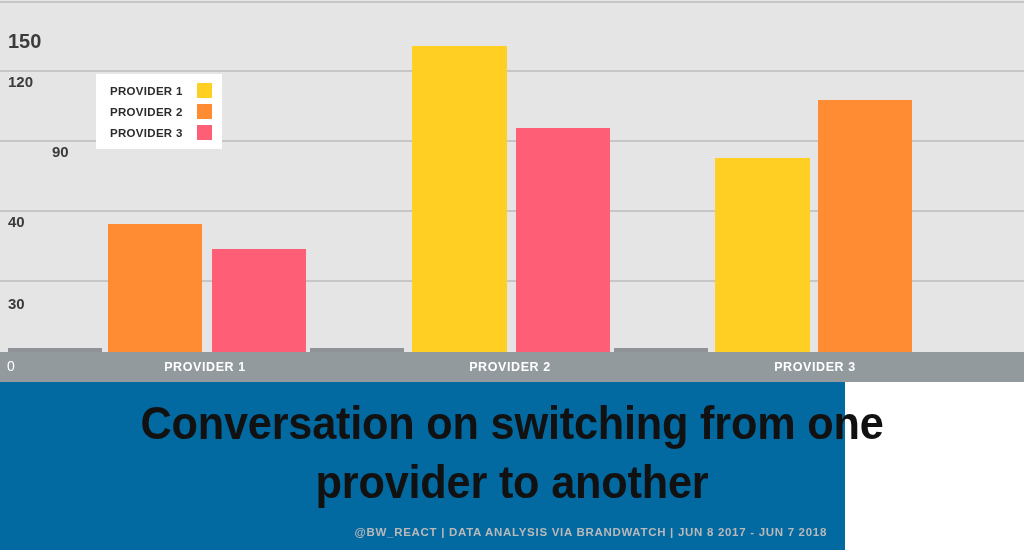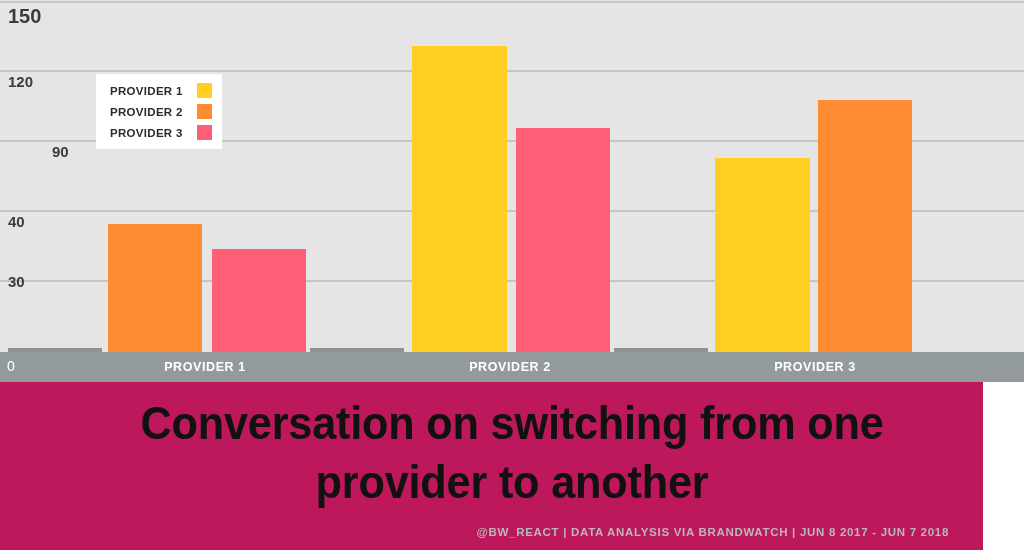--- a/index.html
+++ b/index.html
@@ -40,20 +40,21 @@
     position: absolute;
     left: 8px;
     font-size: 15px;
     font-weight: bold;
     color: #3b3b3b;
     letter-spacing: 0px;
     line-height: 1;
   }
   .ytick.big {
     font-size: 20px;
+    margin-top: 25px;
   }
 
   
   .bars {
     position: absolute;
     left: 0;
     top: 0;
     width: 1024px;
     height: 352px;
   }
@@ -125,42 +126,42 @@
     letter-spacing: 0.6px;
     text-align: center;
     white-space: nowrap;
   }
 
   
   .caption {
     position: absolute;
     left: 0;
     top: 382px;
-    width: 983px;
+    width: 845px;
     height: 168px;
-    background: #be185d;
+    background: #0369a1;
   }
   .title {
     position: absolute;
     left: 60px;
     top: 12px;
     width: 904px;
     text-align: center;
     font-size: 46px;
     font-weight: bold;
     line-height: 1.28;
     color: #111111;
     font-family: "Liberation Sans Narrow", "Liberation Sans", sans-serif;
     transform: scaleX(0.94);
     transform-origin: center top;
     letter-spacing: -0.2px;
   }
   .attrib {
     position: absolute;
-    right: 34px;
+    right: 18px;
     bottom: 12px;
     font-size: 11.5px;
     font-weight: bold;
     color: #b9b9b9;
     letter-spacing: 0.7px;
     white-space: nowrap;
   }
 </style>
 </head>
 <body>
@@ -172,21 +173,21 @@
     <div class="gridline" style="top:1px;"></div>
     <div class="gridline" style="top:70px;"></div>
     <div class="gridline" style="top:140px;"></div>
     <div class="gridline" style="top:210px;"></div>
     <div class="gridline" style="top:280px;"></div>
 
     <div class="ytick big" style="top:6px;">150</div>
     <div class="ytick" style="top:74px;">120</div>
     <div class="ytick" style="top:144px;margin-left:44px;">90</div>
     <div class="ytick" style="top:214px;">40</div>
-    <div class="ytick" style="top:274px;">30</div>
+    <div class="ytick" style="top:296px;">30</div>
 
     <div class="bars">
 
       <div class="stub" style="left:8px;  width:94px;"></div>
       <div class="bar" style="left: 108px; width: 94px; height: 128.333px; background: rgb(255, 140, 51);"></div>
       <div class="bar" style="left: 212px; width: 94px; height: 102.667px; background: rgb(255, 95, 118);"></div>
 
       <div class="bar" style="left: 412px; width: 95px; height: 305.667px; background: rgb(255, 208, 35);"></div>
       <div class="stub" style="left:310px; width:94px;"></div>
       <div class="bar" style="left: 516px; width: 94px; height: 224px; background: rgb(255, 95, 118);"></div>

